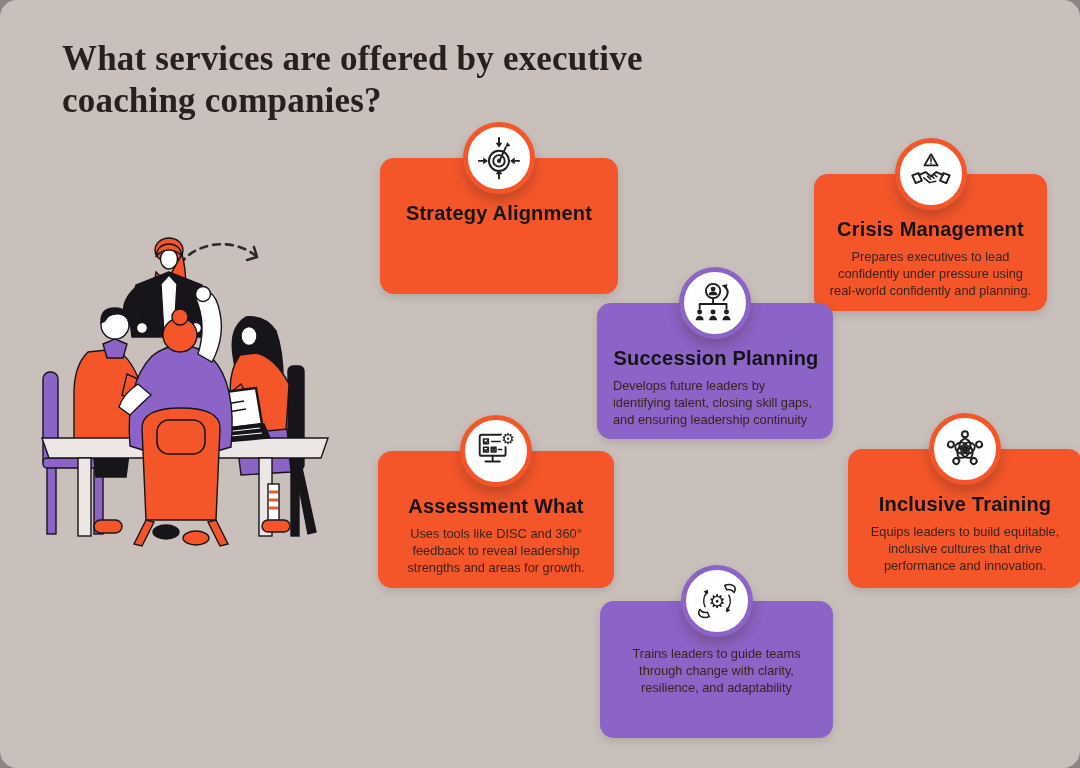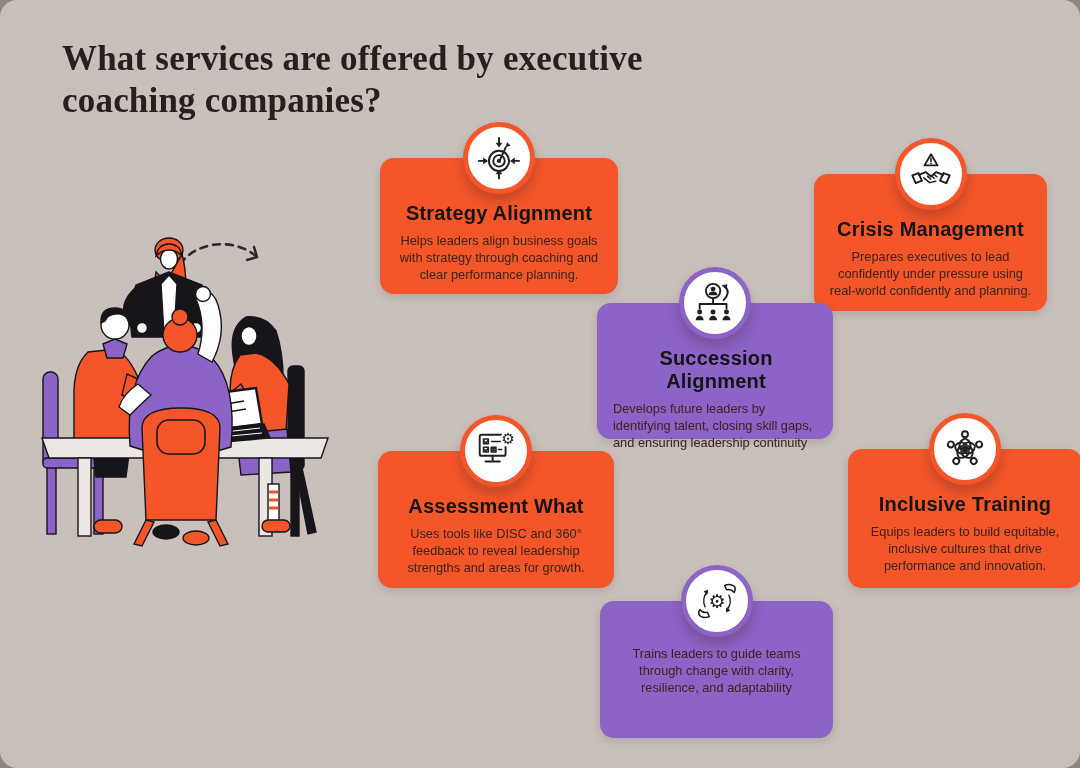--- a/index.html
+++ b/index.html
@@ -154,21 +154,20 @@
           <path class="f" d="M20.5 8 h7 L24 13 Z"></path>
         <line x1="24" y1="45.5" x2="24" y2="41"></line>
           <path class="f" d="M20.5 41 h7 L24 36 Z"></path>
         <line x1="3" y1="27" x2="7.5" y2="27"></line>
           <path class="f" d="M7.5 23.5 v7 L12.5 27 Z"></path>
         <line x1="45" y1="27" x2="40.5" y2="27"></line>
           <path class="f" d="M40.5 23.5 v7 L35.5 27 Z"></path>
       </svg>
     </span>
     <h2 class="card-title">Strategy Alignment</h2>
-    <p class="card-body">Helps leaders align business goals with strategy through coaching and clear performance planning.</p>
   </section>
 
   <section class="card orange" style="left:814px;top:174px;width:233px;height:137px">
     <span class="icon-circle">
       <svg class="ic" viewBox="0 0 48 48">
         <path d="M24 3.5 L30.8 15 H17.2 Z"></path>
         <line x1="24" y1="7.5" x2="24" y2="11" class="thin"></line>
           <circle class="f" cx="24" cy="13" r="0.9"></circle>
         <path d="M4.5 25.5 L11 23 L14.5 31 L8 33.5 Z"></path>
         <path d="M43.5 25.5 L37 23 L33.5 31 L40 33.5 Z"></path>
@@ -191,21 +190,21 @@
         <circle class="f" cx="8" cy="33.5" r="2.6"></circle>
           <path class="f" d="M3.8 42 a4.2 4.6 0 0 1 8.4 0 z"></path>
         <circle class="f" cx="22" cy="33.5" r="2.6"></circle>
           <path class="f" d="M17.8 42 a4.2 4.6 0 0 1 8.4 0 z"></path>
         <circle class="f" cx="36" cy="33.5" r="2.6"></circle>
           <path class="f" d="M31.8 42 a4.2 4.6 0 0 1 8.4 0 z"></path>
         <path d="M33 21 q7.5 -7 2 -14"></path>
           <path class="f" d="M37 4.5 l-6 1 4.5 4.5 z"></path>
       </svg>
     </span>
-    <h2 class="card-title">Succession Alignment</h2>
+    <h2 class="card-title">Succession Planning</h2>
     <p class="card-body">Develops future leaders by identifying talent, closing skill gaps, and ensuring leadership continuity</p>
   </section>
 
   <section class="card orange" style="left:378px;top:451px;width:236px;height:137px">
     <span class="icon-circle">
       <svg class="ic" viewBox="0 0 48 48">
         <rect x="7" y="7" width="27" height="22" rx="2"></rect>
         <line x1="20.5" y1="29" x2="20.5" y2="34"></line>
           <line x1="13" y1="35" x2="28" y2="35"></line>
         <rect class="thin" x="11" y="11.5" width="5" height="5"></rect>

